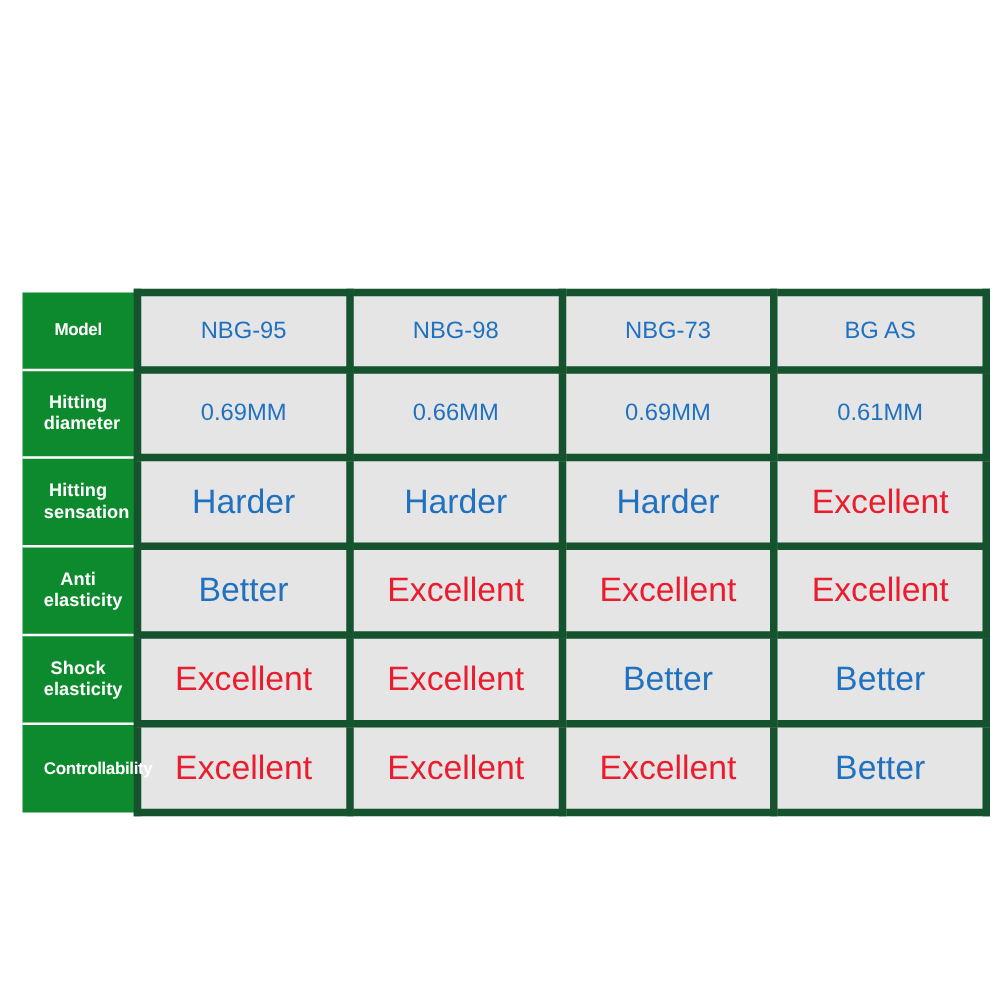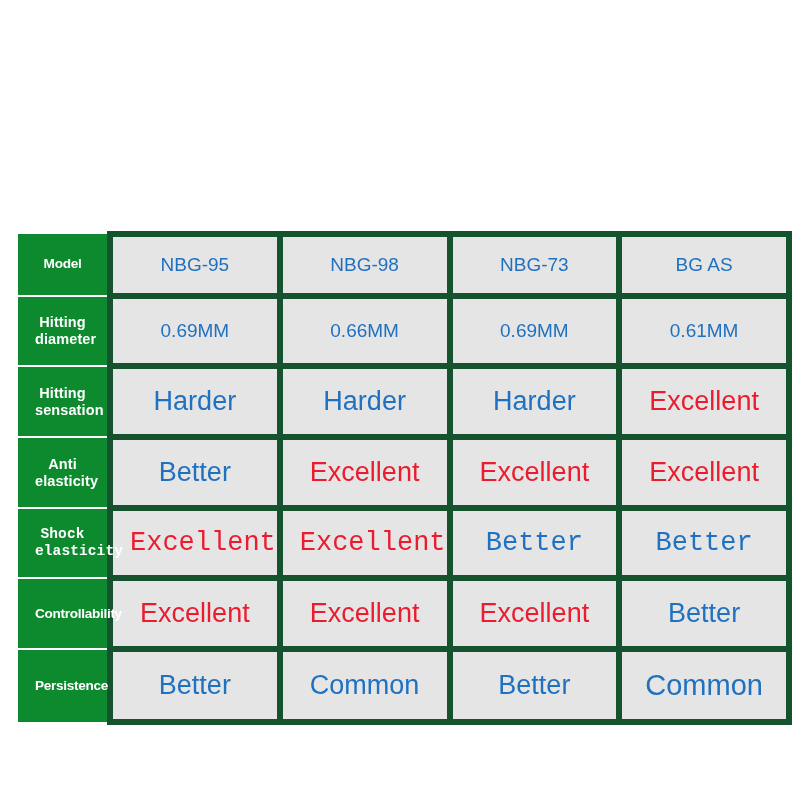--- a/index.html
+++ b/index.html
@@ -116,43 +116,34 @@
         <tr style="height: 45px;">
           <td class="rowhead">
             <span class="rowlabel-line">Anti</span>
             <span class="rowlabel-line l2">elasticity</span>
           </td>
           <td class="datacell big blue">Better</td>
           <td class="datacell big red">Excellent</td>
           <td class="datacell big red">Excellent</td>
           <td class="datacell big red">Excellent</td>
         </tr>
-        <tr style="height: 45px; font-family: Liberation Mono, monospace;">
+        <tr style="height: 45px;">
           <td class="rowhead">
             <span class="rowlabel-line">Shock</span>
             <span class="rowlabel-line l2">elasticity</span>
           </td>
           <td class="datacell big red">Excellent</td>
           <td class="datacell big red">Excellent</td>
           <td class="datacell big blue">Better</td>
           <td class="datacell big blue">Better</td>
         </tr>
         <tr style="height: 45px; margin-top: 16px;">
           <td class="rowhead tight">
             <span class="rowlabel-line">Controllability</span>
           </td>
           <td class="datacell big red">Excellent</td>
           <td class="datacell big red">Excellent</td>
           <td class="datacell big red">Excellent</td>
           <td class="datacell big blue">Better</td>
         </tr>
-        <tr style="height: 46px;">
-          <td class="rowhead tight">
-            <span class="rowlabel-line">Persistence</span>
-          </td>
-          <td class="datacell big blue">Better</td>
-          <td class="datacell big blue">Common</td>
-          <td class="datacell big blue">Better</td>
-          <td class="datacell bigger blue">Common</td>
-        </tr>
       </tbody>
   </table>
 </div>
 
 </body></html>

